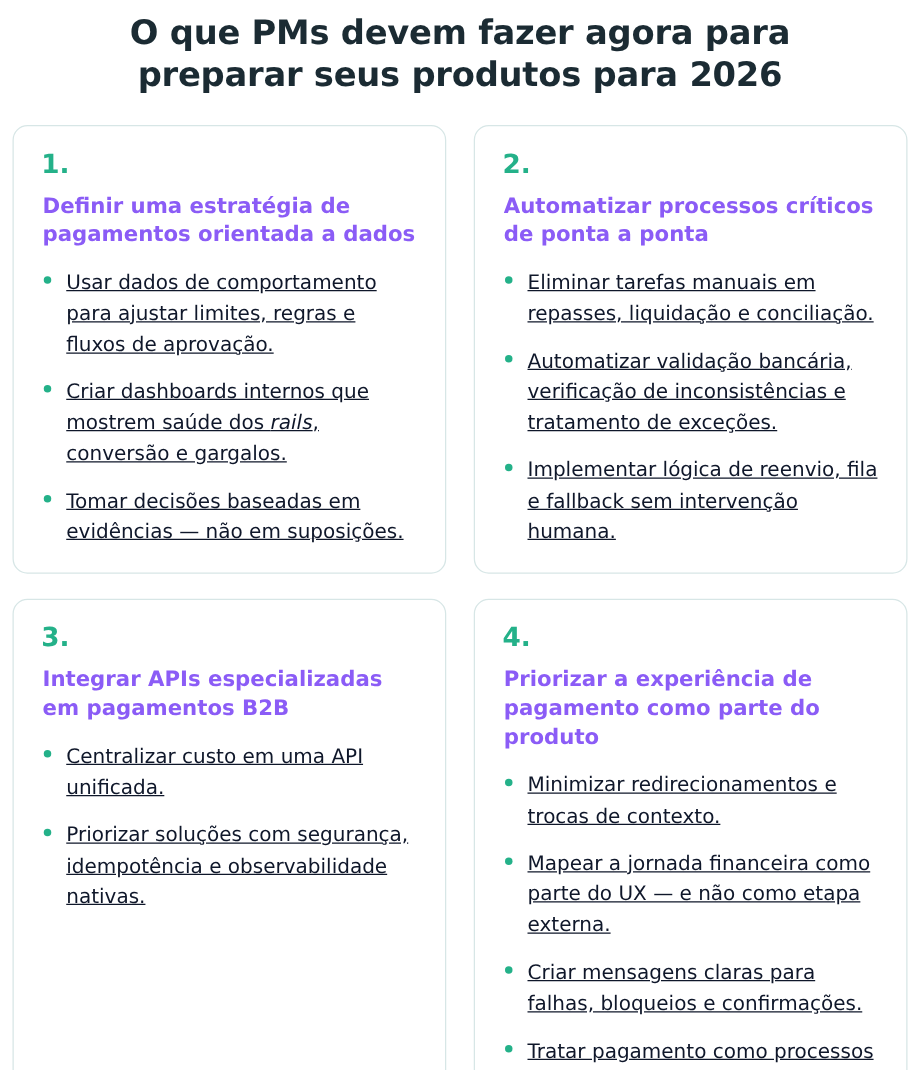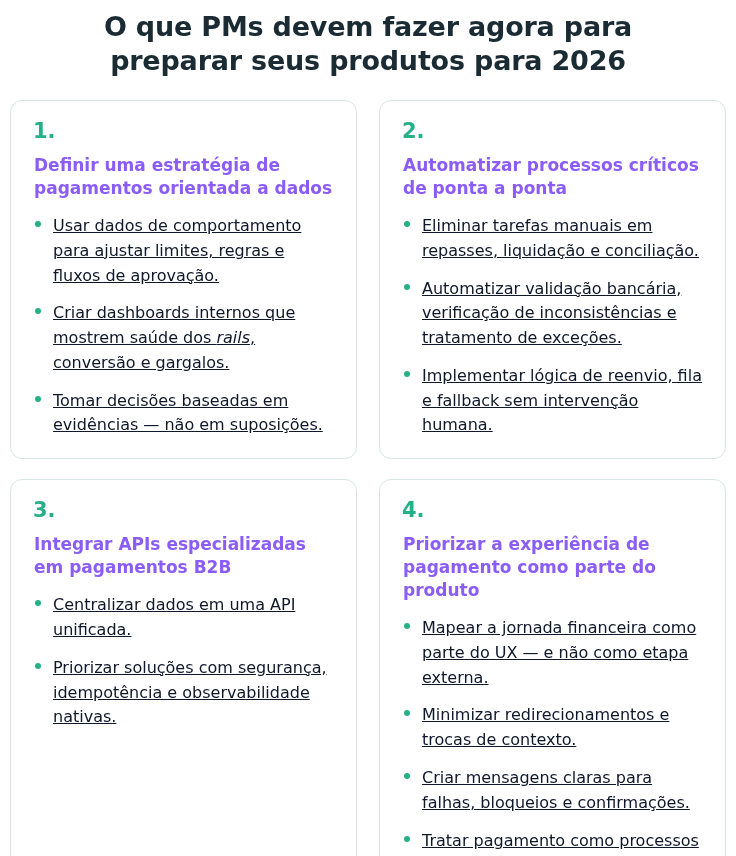--- a/index.html
+++ b/index.html
@@ -113,30 +113,30 @@
         <li><span class="dot"></span><span>Eliminar tarefas manuais em repasses, liquidação e conciliação.</span></li>
         <li><span class="dot"></span><span>Automatizar validação bancária, verificação de inconsistências e tratamento de exceções.</span></li>
         <li><span class="dot"></span><span>Implementar lógica de reenvio, fila e fallback sem intervenção humana.</span></li>
       </ul>
     </div>
 
     <div class="card card-3">
       <div class="card-num">3.</div>
       <div class="card-title">Integrar APIs especializadas em pagamentos B2B</div>
       <ul class="bullets">
-        <li><span class="dot"></span><span>Centralizar dados em uma API unificada.</span></li>
+        <li><span class="dot"></span><span>Centralizar custo em uma API unificada.</span></li>
         <li><span class="dot"></span><span>Priorizar soluções com segurança, idempotência e observabilidade nativas.</span></li>
       </ul>
     </div>
 
     <div class="card card-4">
       <div class="card-num">4.</div>
       <div class="card-title">Priorizar a experiência de pagamento como parte do produto</div>
       <ul class="bullets">
+        <li><span class="dot"></span><span>Minimizar redirecionamentos e trocas de contexto.</span></li>
         <li><span class="dot"></span><span>Mapear a jornada financeira como parte do UX — e não como etapa externa.</span></li>
-        <li><span class="dot"></span><span>Minimizar redirecionamentos e trocas de contexto.</span></li>
         <li><span class="dot"></span><span>Criar mensagens claras para falhas, bloqueios e confirmações.</span></li>
         <li><span class="dot"></span><span>Tratar pagamento como processos central de retenção e confiança</span></li>
       </ul>
     </div>
 
   </div>
 </div>
 
 </body></html>

